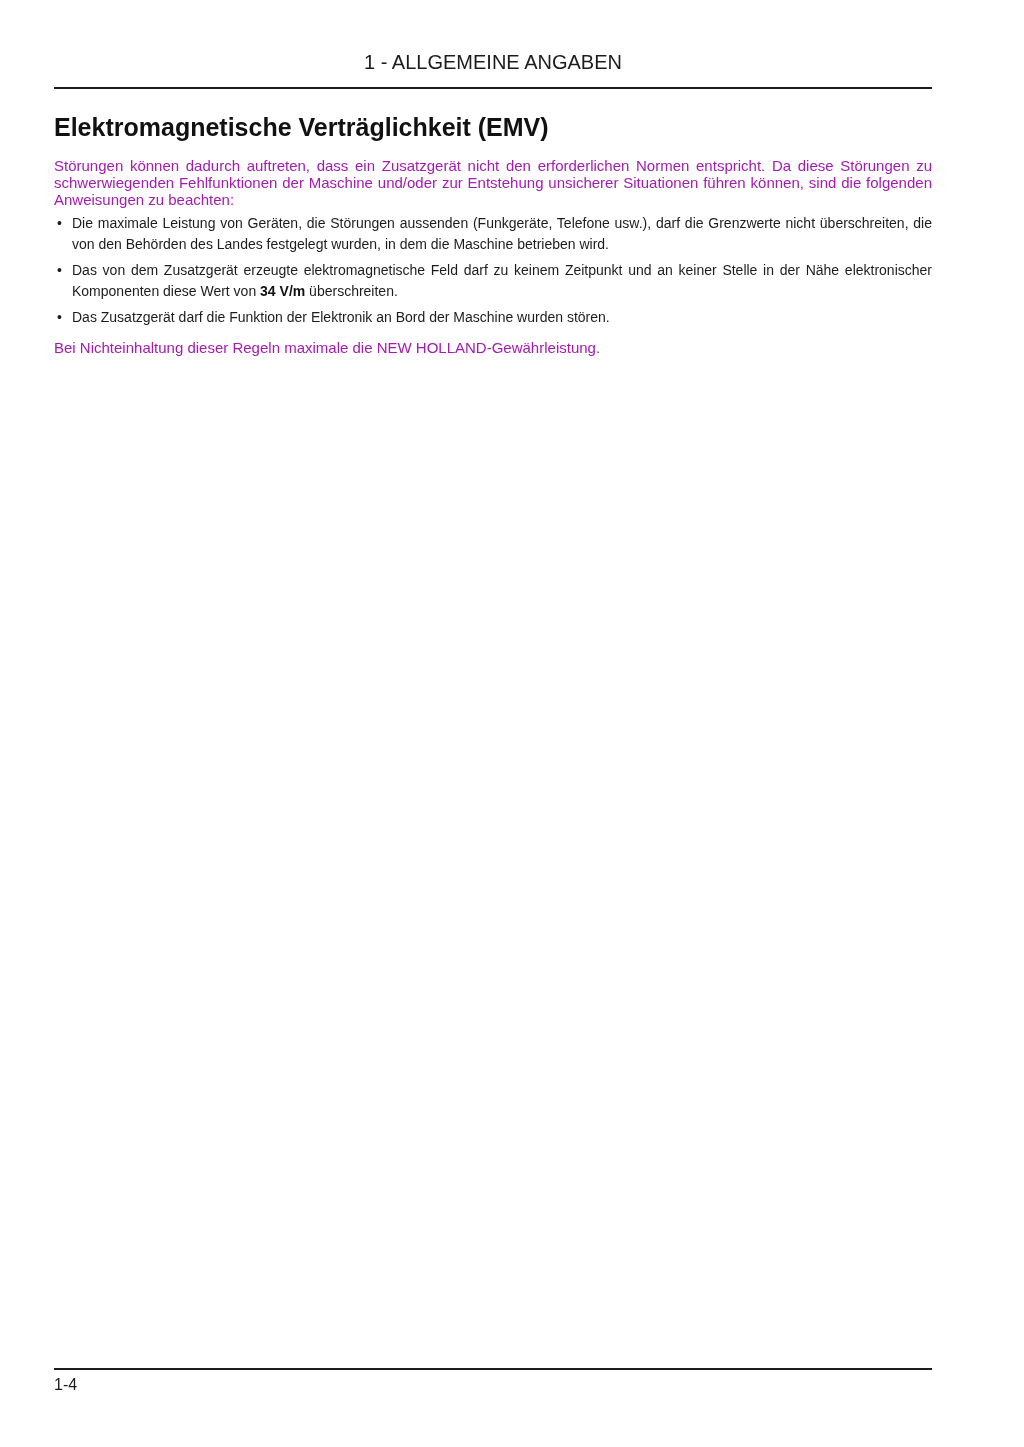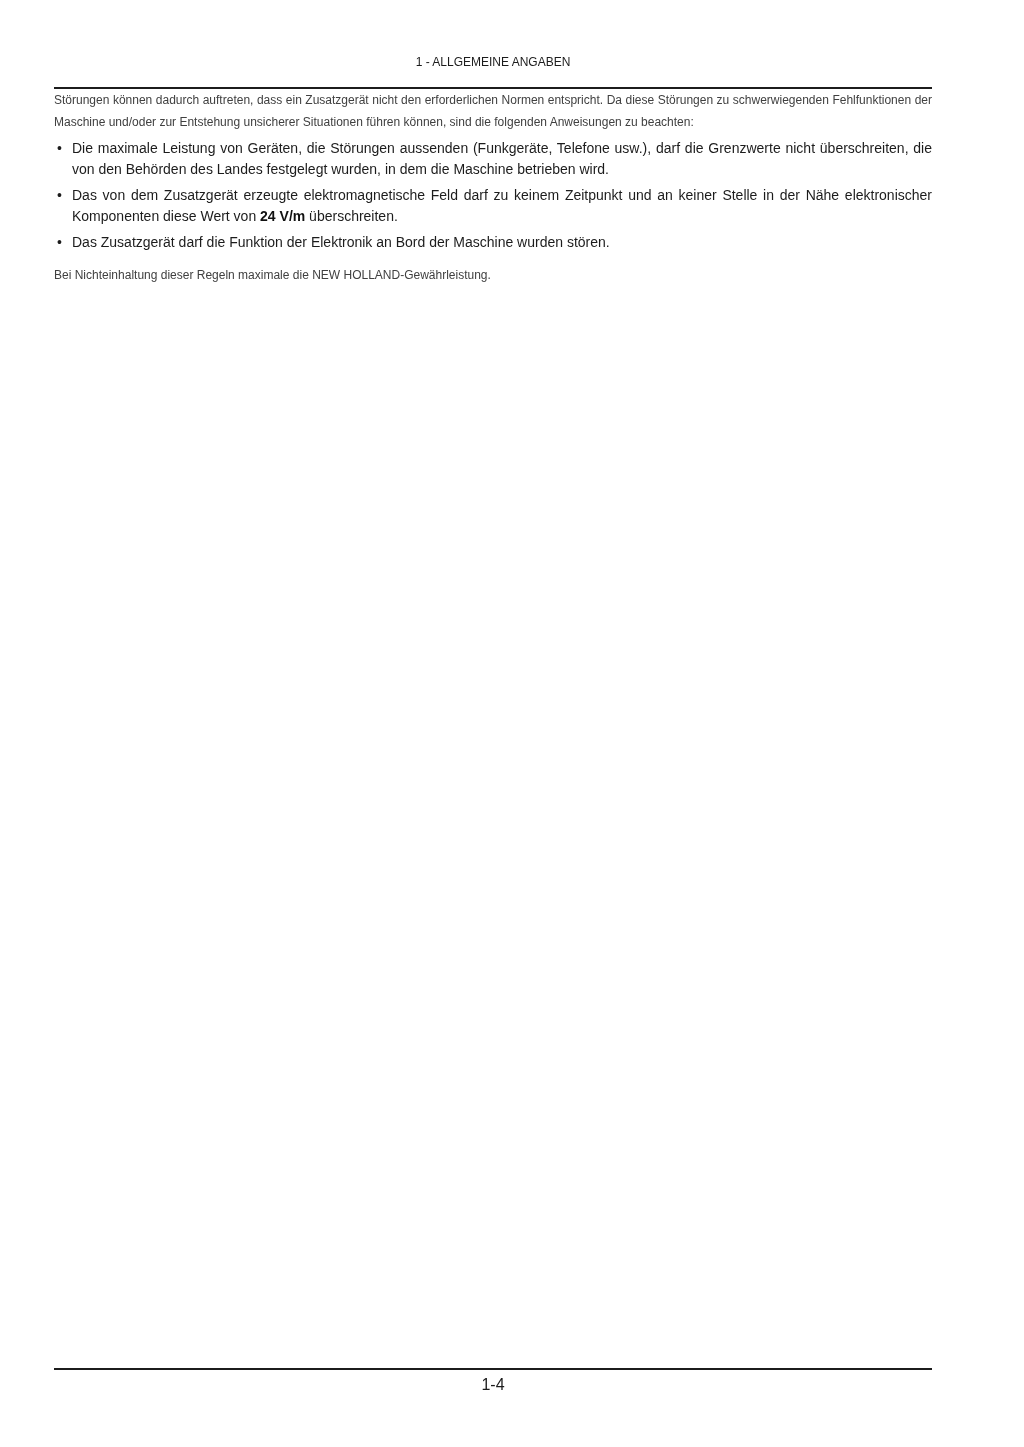--- a/index.html
+++ b/index.html
@@ -16,45 +16,45 @@
     font-family: "Liberation Sans", sans-serif;
     overflow: hidden;
   }
   .content {
     margin-left: 54px;
     margin-right: 92px; 
   }
   .running-header {
     padding-top: 52px;
     text-align: center;
-    font-size: 12px;
+    font-size: 20px;
     line-height: 21px;
     color: #1c1c1c;
   }
   .rule {
     height: 2px;
     background: #1c1c1c;
     border: none;
   }
   .header-rule {
     margin-top: 14px;
   }
   h1.section-title {
     font-size: 25px;
     line-height: 29px;
     font-weight: 700;
     margin: 24px 0 15px 0;
     color: #111111;
   }
   .body-text {
-    font-size: 12px;
-    line-height: 22px;
+    font-size: 15px;
+    line-height: 17px;
     margin: 0;
     text-align: justify;
-    color: #404040;
+    color: #a21caf;
   }
   ul.bullets {
     list-style: none;
     margin: 0;
     padding: 0;
   }
   ul.bullets li {
     display: flex;
     margin-top: 5px;
   }
@@ -80,52 +80,53 @@
   .closing {
     margin-top: 11px;
   }
   .footer {
     position: absolute;
     left: 54px;
     right: 92px;
     top: 1368px;
   }
   .page-number {
-    text-align: center;
+    text-align: left;
     font-size: 16px;
     line-height: 21px;
     margin-top: 4px;
     color: #1c1c1c;
   }
 </style>
 </head>
 <body>
 
 <div class="page">
   <div class="content">
 
     <div class="running-header">
       <span>1 - ALLGEMEINE ANGABEN</span>
     </div>
 
     <div class="rule header-rule"></div>
 
+    <h1 class="section-title">Elektromagnetische Verträglichkeit (EMV)</h1>
 
     <p class="body-text">Störungen können dadurch auftreten, dass ein Zusatzgerät nicht den erforderlichen Normen entspricht. Da diese Störungen zu schwerwiegenden Fehlfunktionen der Maschine und/oder zur Entstehung unsicherer Situationen führen können, sind die folgenden Anweisungen zu beachten:</p>
 
     <ul class="bullets">
 
       <li>
         <span class="dot">•</span>
         <span class="li-text">Die maximale Leistung von Geräten, die Störungen aussenden (Funkgeräte, Telefone usw.), darf die Grenzwerte nicht überschreiten, die von den Behörden des Landes festgelegt wurden, in dem die Maschine betrieben wird.</span>
       </li>
 
       <li>
         <span class="dot">•</span>
-        <span class="li-text"><span>Das von dem Zusatzgerät erzeugte elektromagnetische Feld darf zu keinem Zeitpunkt und an keiner Stelle in der Nähe elektronischer Komponenten diese Wert von </span><strong>24 V/m</strong><span> überschreiten.</span></span>
+        <span class="li-text"><span>Das von dem Zusatzgerät erzeugte elektromagnetische Feld darf zu keinem Zeitpunkt und an keiner Stelle in der Nähe elektronischer Komponenten diese Wert von </span><strong>34 V/m</strong><span> überschreiten.</span></span>
       </li>
 
       <li>
         <span class="dot">•</span>
         <span class="li-text">Das Zusatzgerät darf die Funktion der Elektronik an Bord der Maschine wurden stören.</span>
       </li>
 
     </ul>
 
     <p class="body-text closing">Bei Nichteinhaltung dieser Regeln maximale die NEW HOLLAND-Gewährleistung.</p>

